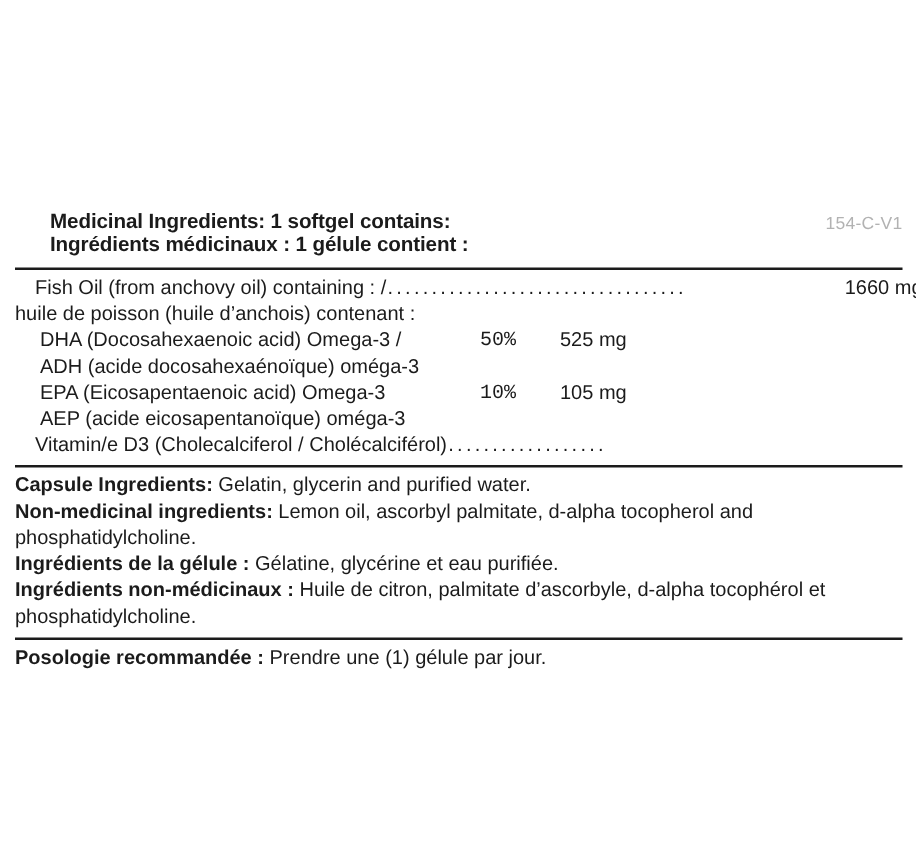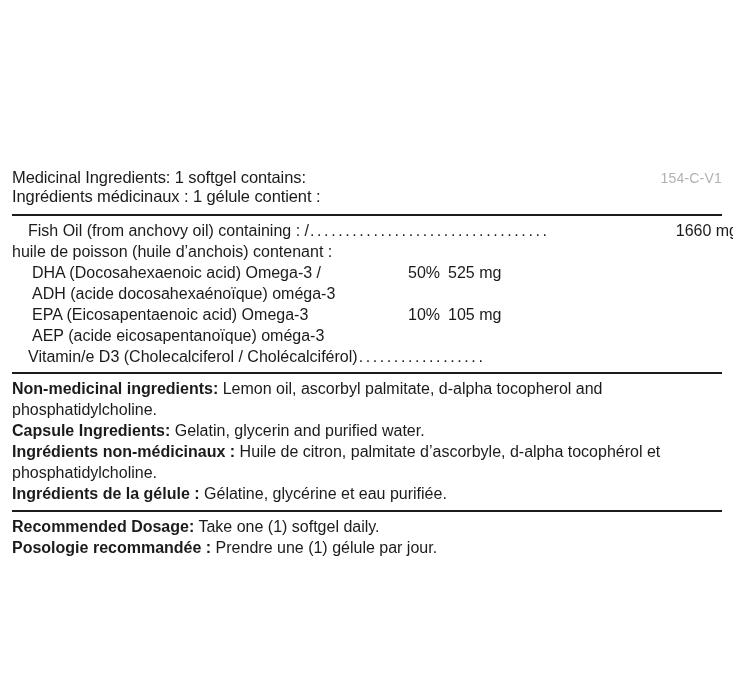--- a/index.html
+++ b/index.html
@@ -22,24 +22,25 @@
     width: 710px;
   }
 
   
   .header-row {
     position: relative;
     display: block;
   }
   .header-title {
     font-size: 16.5px;
-    font-weight: normal;
+    font-weight: bold;
     line-height: 19px;
     letter-spacing: -0.1px;
     white-space: nowrap;
+    margin-left: 28px;
   }
   .product-code {
     position: absolute;
     right: 0;
     top: 2px;
     font-size: 14px;
     color: #b2b2b2;
     letter-spacing: 0.2px;
     white-space: nowrap;
     margin-left: 36px;
@@ -81,22 +82,23 @@
     white-space: nowrap;
     margin: 0 1px;
     letter-spacing: 2.6px;
     color: #1b1b1b;
   }
   .leader .lead-value { flex: 0 0 auto; white-space: nowrap; }
 
   
   .col-pct {
     position: absolute;
-    left: 396px;
+    left: 372px;
     top: 0;
+    font-family: Liberation Mono, monospace;
   }
   .col-amt {
     position: absolute;
     left: 436px;
     top: 0;
     text-align: center;
   }
 
   
   .nonmed-block {
@@ -160,44 +162,41 @@
       <span class="lead-dots">..................</span>
     </div>
 
   </div>
 
   <hr class="rule rule-mid">
 
   <div class="nonmed-block">
 
     <p class="nonmed-para">
+      <b>Capsule Ingredients:</b><span> Gelatin, glycerin and purified water.</span>
+    </p>
+
+    <p class="nonmed-para">
       <b>Non-medicinal ingredients:</b><span> Lemon oil, ascorbyl palmitate, d-alpha tocopherol and phosphatidylcholine.</span>
     </p>
 
     <p class="nonmed-para">
-      <b>Capsule Ingredients:</b><span> Gelatin, glycerin and purified water.</span>
+      <b>Ingrédients de la gélule :</b><span> Gélatine, glycérine et eau purifiée.</span>
     </p>
 
     <p class="nonmed-para">
       <b>Ingrédients non-médicinaux :</b><span> Huile de citron, palmitate d’ascorbyle, d-alpha tocophérol et phosphatidylcholine.</span>
     </p>
 
-    <p class="nonmed-para">
-      <b>Ingrédients de la gélule :</b><span> Gélatine, glycérine et eau purifiée.</span>
-    </p>
-
   </div>
 
   <hr class="rule rule-bottom">
 
   <div class="dosage-block">
 
-    <p class="dosage-para">
-      <b>Recommended Dosage:</b><span> Take one (1) softgel daily.</span>
-    </p>
 
     <p class="dosage-para">
       <b>Posologie recommandée :</b><span> Prendre une (1) gélule par jour.</span>
     </p>
 
   </div>
 
 </div>
 
 </body></html>

